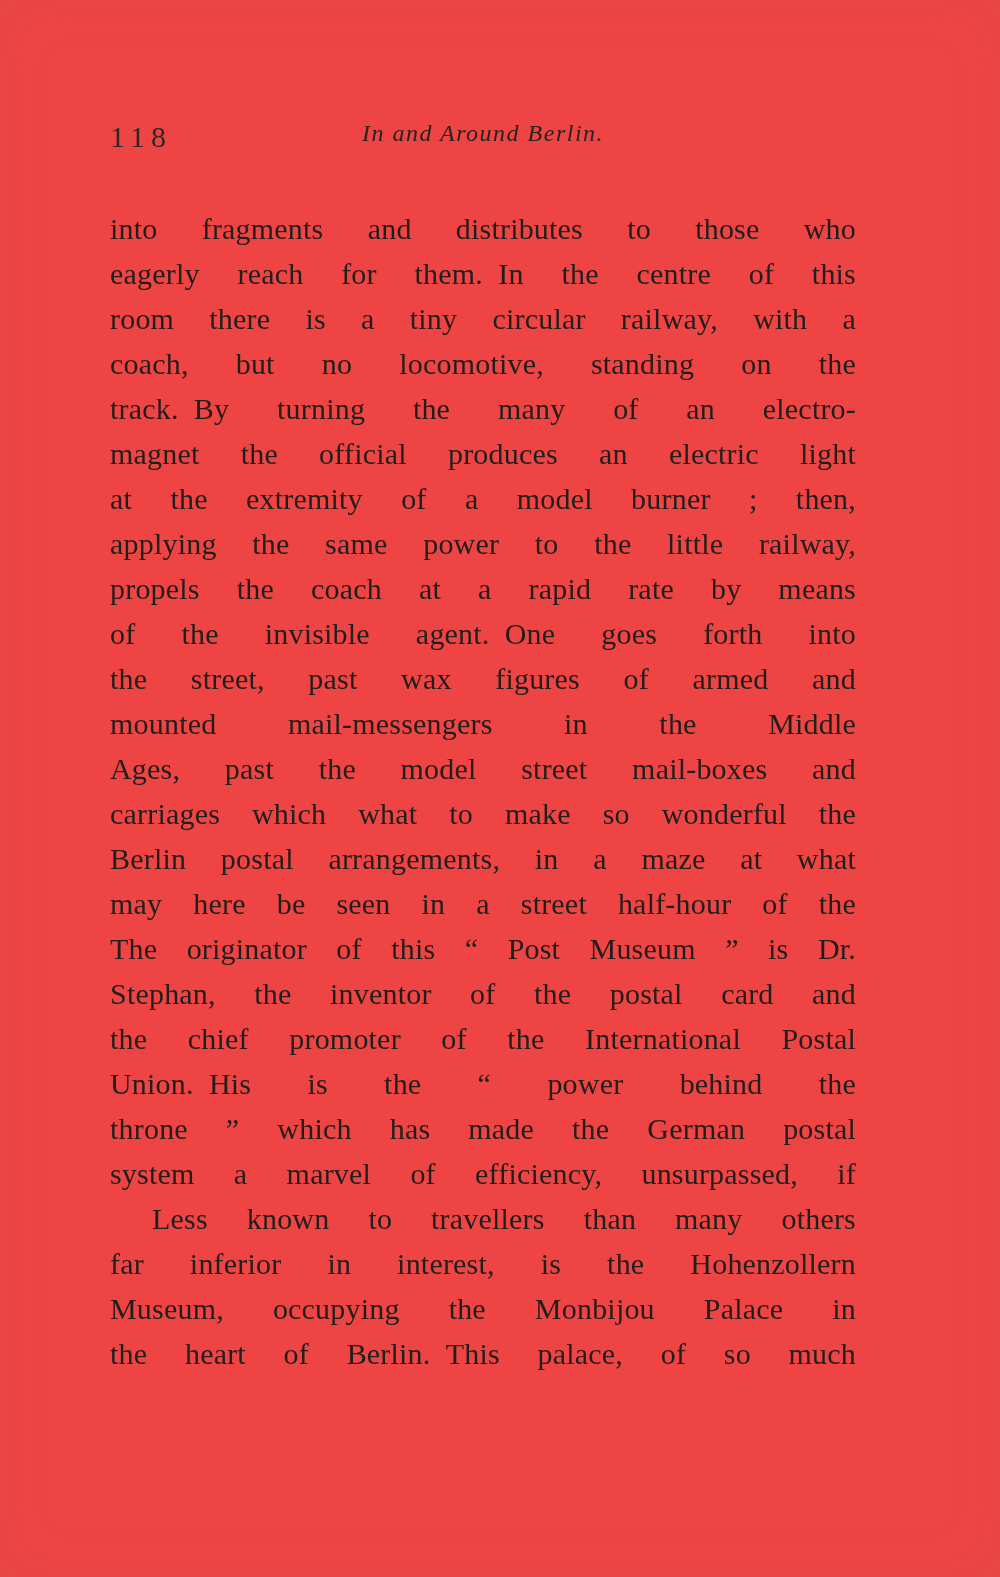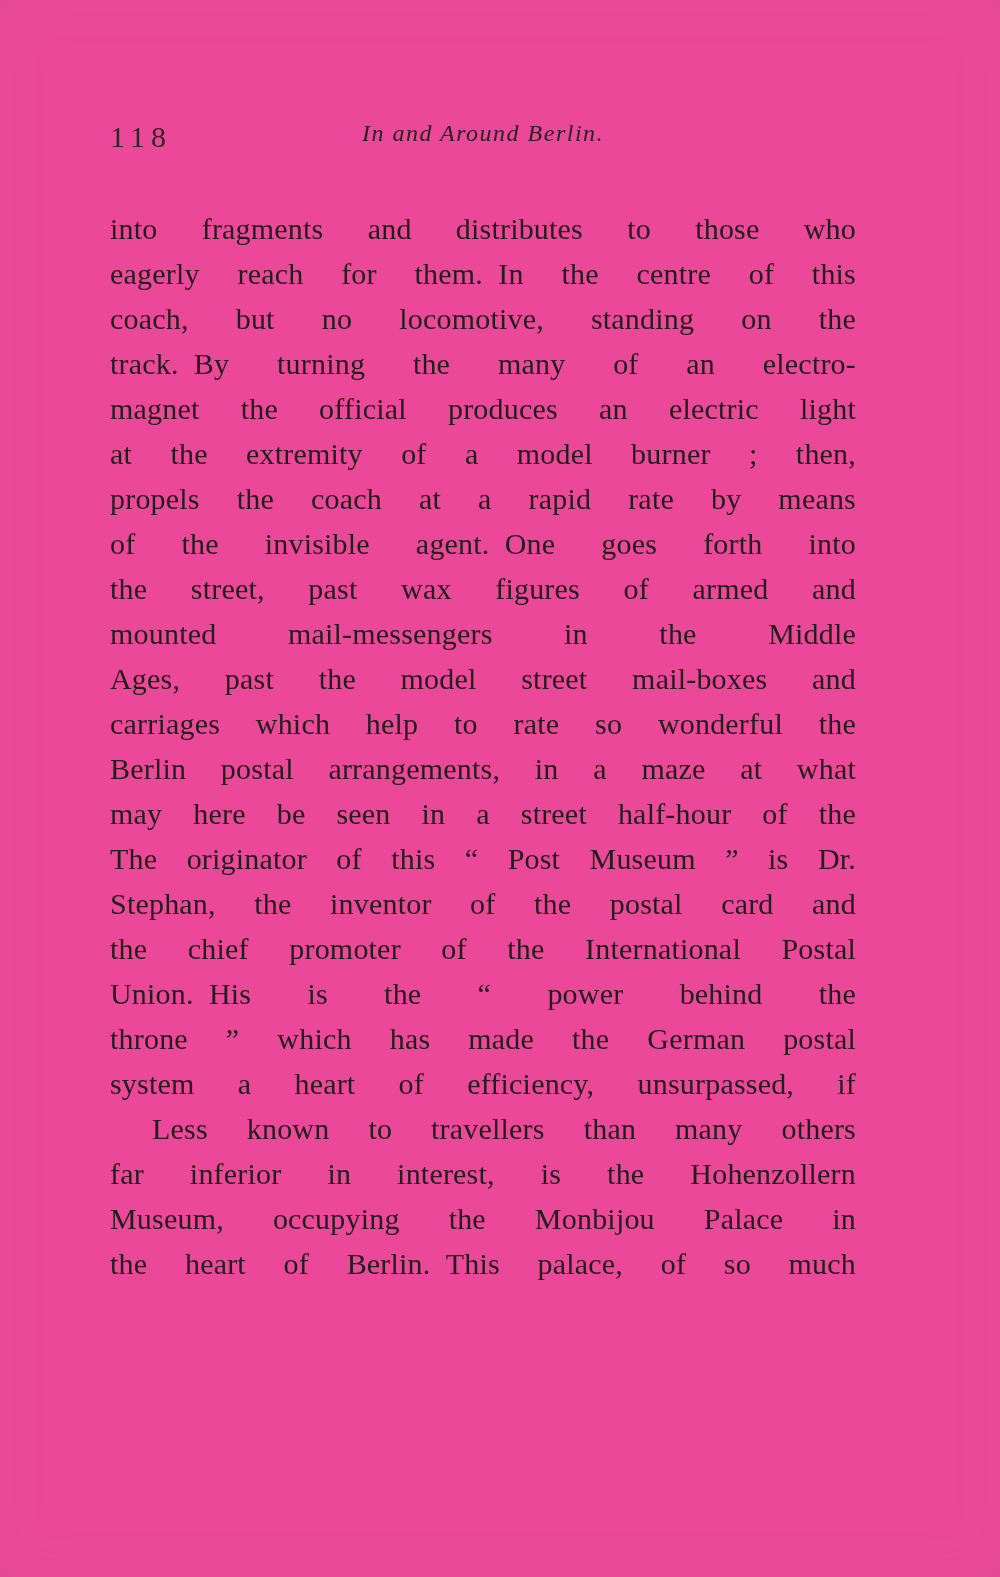--- a/index.html
+++ b/index.html
@@ -5,21 +5,21 @@
   html, body {
     margin: 0;
     padding: 0;
     background: #ffffff;
   }
   .page {
     position: relative;
     width: 1000px;
     height: 1577px;
     margin: 0 auto;
-    background: #ec4899;
+    background: #ef4444;
     box-shadow: inset 0 0 60px rgba(120,120,110,0.07);
     overflow: hidden;
     color: #1d1c1a;
     font-family: "Liberation Serif", "DejaVu Serif", serif;
     text-decoration: underline;
   }
   .text-column {
     position: absolute;
     left: 110px;
     top: 120px;
@@ -73,38 +73,40 @@
 <div class="page">
   <div class="text-column">
     <header class="page-header">
       <span class="page-number">118</span>
       <span class="running-title">In and Around Berlin.</span>
     </header>
     <main class="page-body">
         <div class="paragraph">
           <div class="line">into fragments and distributes to those who</div>
           <div class="line">eagerly reach for them. In the centre of this</div>
+          <div class="line">room there is a tiny circular railway, with a</div>
           <div class="line">coach, but no locomotive, standing on the</div>
           <div class="line">track. By turning the many of an electro-</div>
           <div class="line">magnet the official produces an electric light</div>
           <div class="line">at the extremity of a model burner ; then,</div>
+          <div class="line">applying the same power to the little railway,</div>
           <div class="line">propels the coach at a rapid rate by means</div>
           <div class="line">of the invisible agent. One goes forth into</div>
           <div class="line">the street, past wax figures of armed and</div>
           <div class="line">mounted mail-messengers in the Middle</div>
           <div class="line">Ages, past the model street mail-boxes and</div>
-          <div class="line">carriages which help to rate so wonderful the</div>
+          <div class="line">carriages which what to make so wonderful the</div>
           <div class="line">Berlin postal arrangements, in a maze at what</div>
           <div class="line">may here be seen in a street half-hour of the</div>
           <div class="line">The originator of this “ Post Museum ” is Dr.</div>
           <div class="line">Stephan, the inventor of the postal card and</div>
           <div class="line">the chief promoter of the International Postal</div>
           <div class="line">Union. His is the “ power behind the</div>
           <div class="line">throne ” which has made the German postal</div>
-          <div class="line">system a heart of efficiency, unsurpassed, if</div>
+          <div class="line">system a marvel of efficiency, unsurpassed, if</div>
         </div>
         <div class="paragraph">
           <div class="line indent">Less known to travellers than many others</div>
           <div class="line">far inferior in interest, is the Hohenzollern</div>
           <div class="line">Museum, occupying the Monbijou Palace in</div>
           <div class="line">the heart of Berlin. This palace, of so much</div>
         </div>
       </main>
   </div>
 </div>

